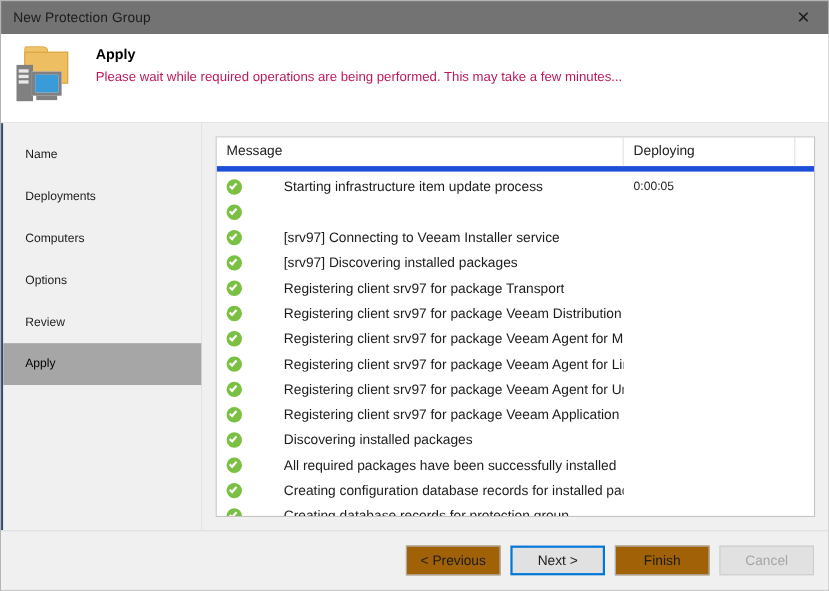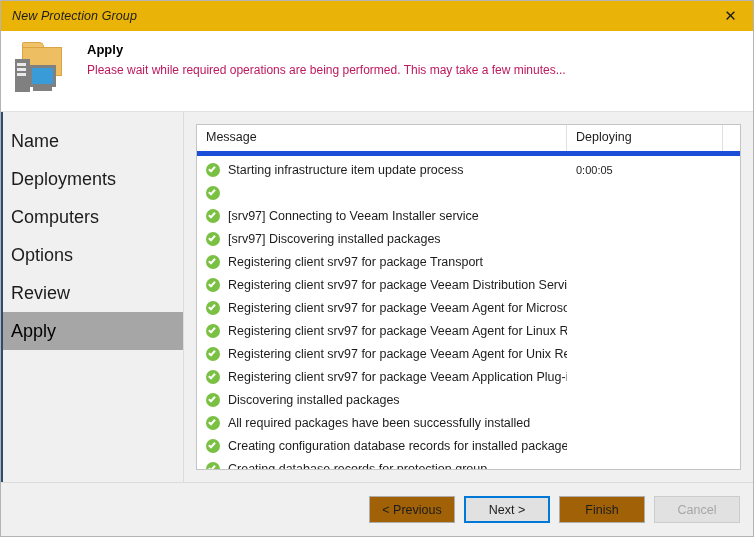--- a/index.html
+++ b/index.html
@@ -24,26 +24,25 @@
     border: 1px solid #b4b4b4;
     background: #ffffff;
     display: flex;
     flex-direction: column;
   }
 
   
   #titlebar {
     height: 30px;
     flex: 0 0 30px;
-    background: #eab308;
+    background: #737373;
     display: flex;
     align-items: center;
     justify-content: space-between;
     padding-left: 11px;
-    font-style: italic;
   }
   #title-text {
     font-size: 12.5px;
     color: #1c1c1c;
     letter-spacing: 0.1px;
     white-space: nowrap;
   }
   #close-button {
     width: 45px;
     height: 29px;
@@ -167,22 +166,22 @@
   #sidebar {
     flex: 0 0 181px;
     background: #f0f0f0;
     padding-top: 10px;
     box-sizing: border-box;
     border-right: 1px solid #dcdcdc;
   }
   .nav-item {
     height: 38px;
     line-height: 38px;
-    padding-left: 8px;
-    font-size: 18px;
+    padding-left: 20px;
+    font-size: 11px;
     color: #1c1c1c;
     cursor: default;
     white-space: nowrap;
   }
   .nav-item.active {
     background: #a6a6a6;
     color: #000000;
   }
   .nav-item.disabled {
     color: #a0a0a0;
@@ -241,20 +240,21 @@
     height: 23px;
     cursor: default;
   }
   .row-msg {
     flex: 0 0 370px;
     display: flex;
     align-items: center;
     padding-left: 9px;
     box-sizing: border-box;
     min-width: 0;
+    gap: 30px;
   }
   .row-dur {
     flex: 0 0 156px;
     padding-left: 9px;
     box-sizing: border-box;
     font-size: 11px;
     color: #1c1c1c;
     white-space: nowrap;
   }
   .status-icon {

